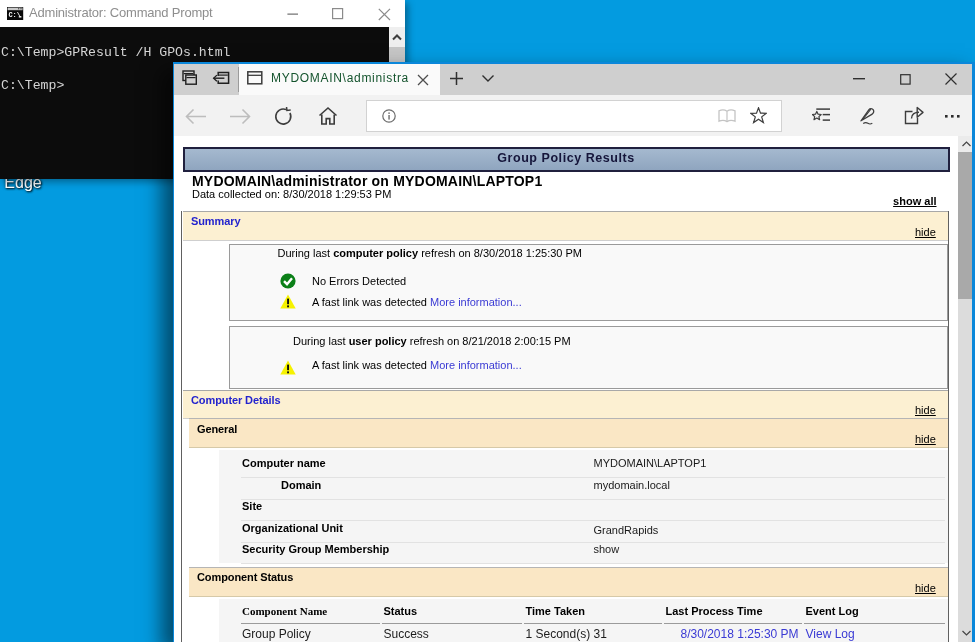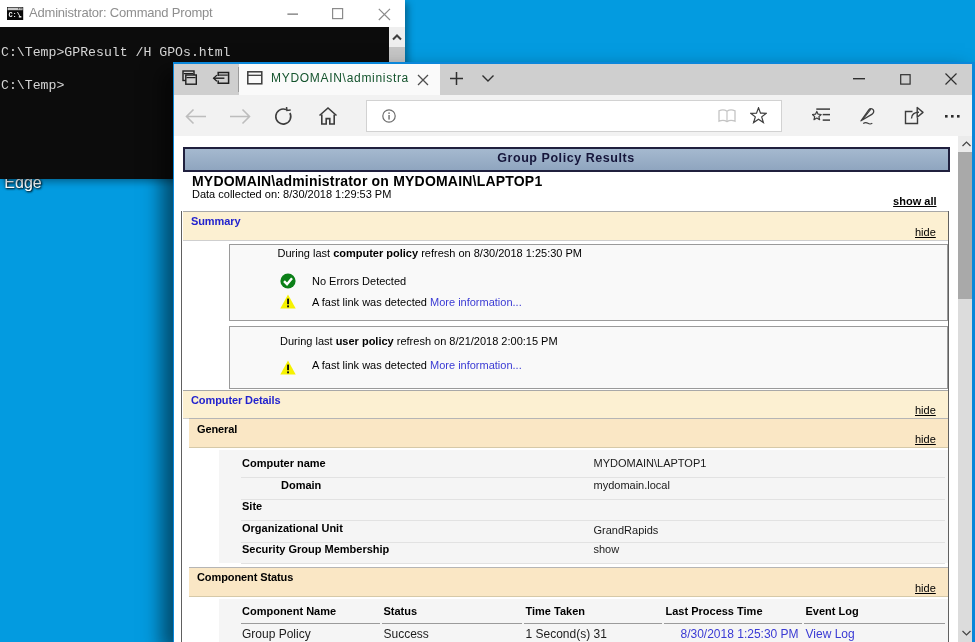--- a/index.html
+++ b/index.html
@@ -220,21 +220,21 @@
         </svg>
       <div class="rpt" style="left:138px;top:138.5px;">No Errors Detected</div>
       <svg class="rpt" style="left:105.5px;top:157.5px" width="16" height="15">
           <path d="M8 0.5 L15.7 14.5 H0.3 Z" fill="#F6F200"></path>
           <rect x="7.1" y="4.6" width="1.9" height="5.6" fill="#111"></rect>
           <rect x="7.1" y="11.4" width="1.9" height="1.9" fill="#111"></rect>
         </svg>
       <div class="rpt" style="left:138px;top:160px;">A fast link was detected <span class="link">More information...</span></div>
 
       <div class="sbox" style="top:189.5px;height:61px;"></div>
-      <div class="rpt" style="left:106px;top:199.3px;">During last <b>user policy</b> refresh on 8/21/2018 2:00:15 PM</div>
+      <div class="rpt" style="left:119px;top:199.3px;">During last <b>user policy</b> refresh on 8/21/2018 2:00:15 PM</div>
       <svg class="rpt" style="left:105.5px;top:223.8px" width="16" height="15">
           <path d="M8 0.5 L15.7 14.5 H0.3 Z" fill="#F6F200"></path>
           <rect x="7.1" y="4.6" width="1.9" height="5.6" fill="#111"></rect>
           <rect x="7.1" y="11.4" width="1.9" height="1.9" fill="#111"></rect>
         </svg>
       <div class="rpt" style="left:138px;top:222.5px;">A fast link was detected <span class="link">More information...</span></div>
 
       <div class="band0" style="top:253.5px;height:27px;">
         <div class="bandtitle blue">Computer Details</div>
         <div class="bandhide">hide</div>
@@ -260,21 +260,21 @@
       <div class="lbl" style="left:68px;top:407.3px;">Security Group Membership</div>
         <div class="val link" style="top:407.3px;">show</div>
       <div class="rowline" style="top:427px;"></div>
 
       <div class="band1" style="top:430.5px;height:28px;">
         <div class="bandtitle">Component Status</div>
         <div class="bandhide">hide</div>
       </div>
 
       <div class="cbox" style="top:462.5px;height:44px;"></div>
-      <div class="lbl" style="left:68px;top:468.6px;">Component Name</div>
+      <div class="lbl" style="left:68px;top:468.6px;font-family:Liberation Serif, serif;">Component Name</div>
       <div class="lbl" style="left:209.5px;top:468.6px;">Status</div>
       <div class="lbl" style="left:351.5px;top:468.6px;">Time Taken</div>
       <div class="lbl" style="left:491.5px;top:468.6px;">Last Process Time</div>
       <div class="lbl" style="left:631.5px;top:468.6px;">Event Log</div>
       <div class="rpt" style="left:67px;top:487px;width:139.3px;height:1px;background:#9B9B9B;"></div>
         <div class="rpt" style="left:208.3px;top:487px;width:140px;height:1px;background:#9B9B9B;"></div>
         <div class="rpt" style="left:350.3px;top:487px;width:138px;height:1px;background:#9B9B9B;"></div>
         <div class="rpt" style="left:490.3px;top:487px;width:138px;height:1px;background:#9B9B9B;"></div>
         <div class="rpt" style="left:630.3px;top:487px;width:141.2px;height:1px;background:#9B9B9B;"></div>
       <div class="rpt" style="left:68px;top:491.4px;color:#1c1c1c;font-size:12px;">Group Policy</div>

